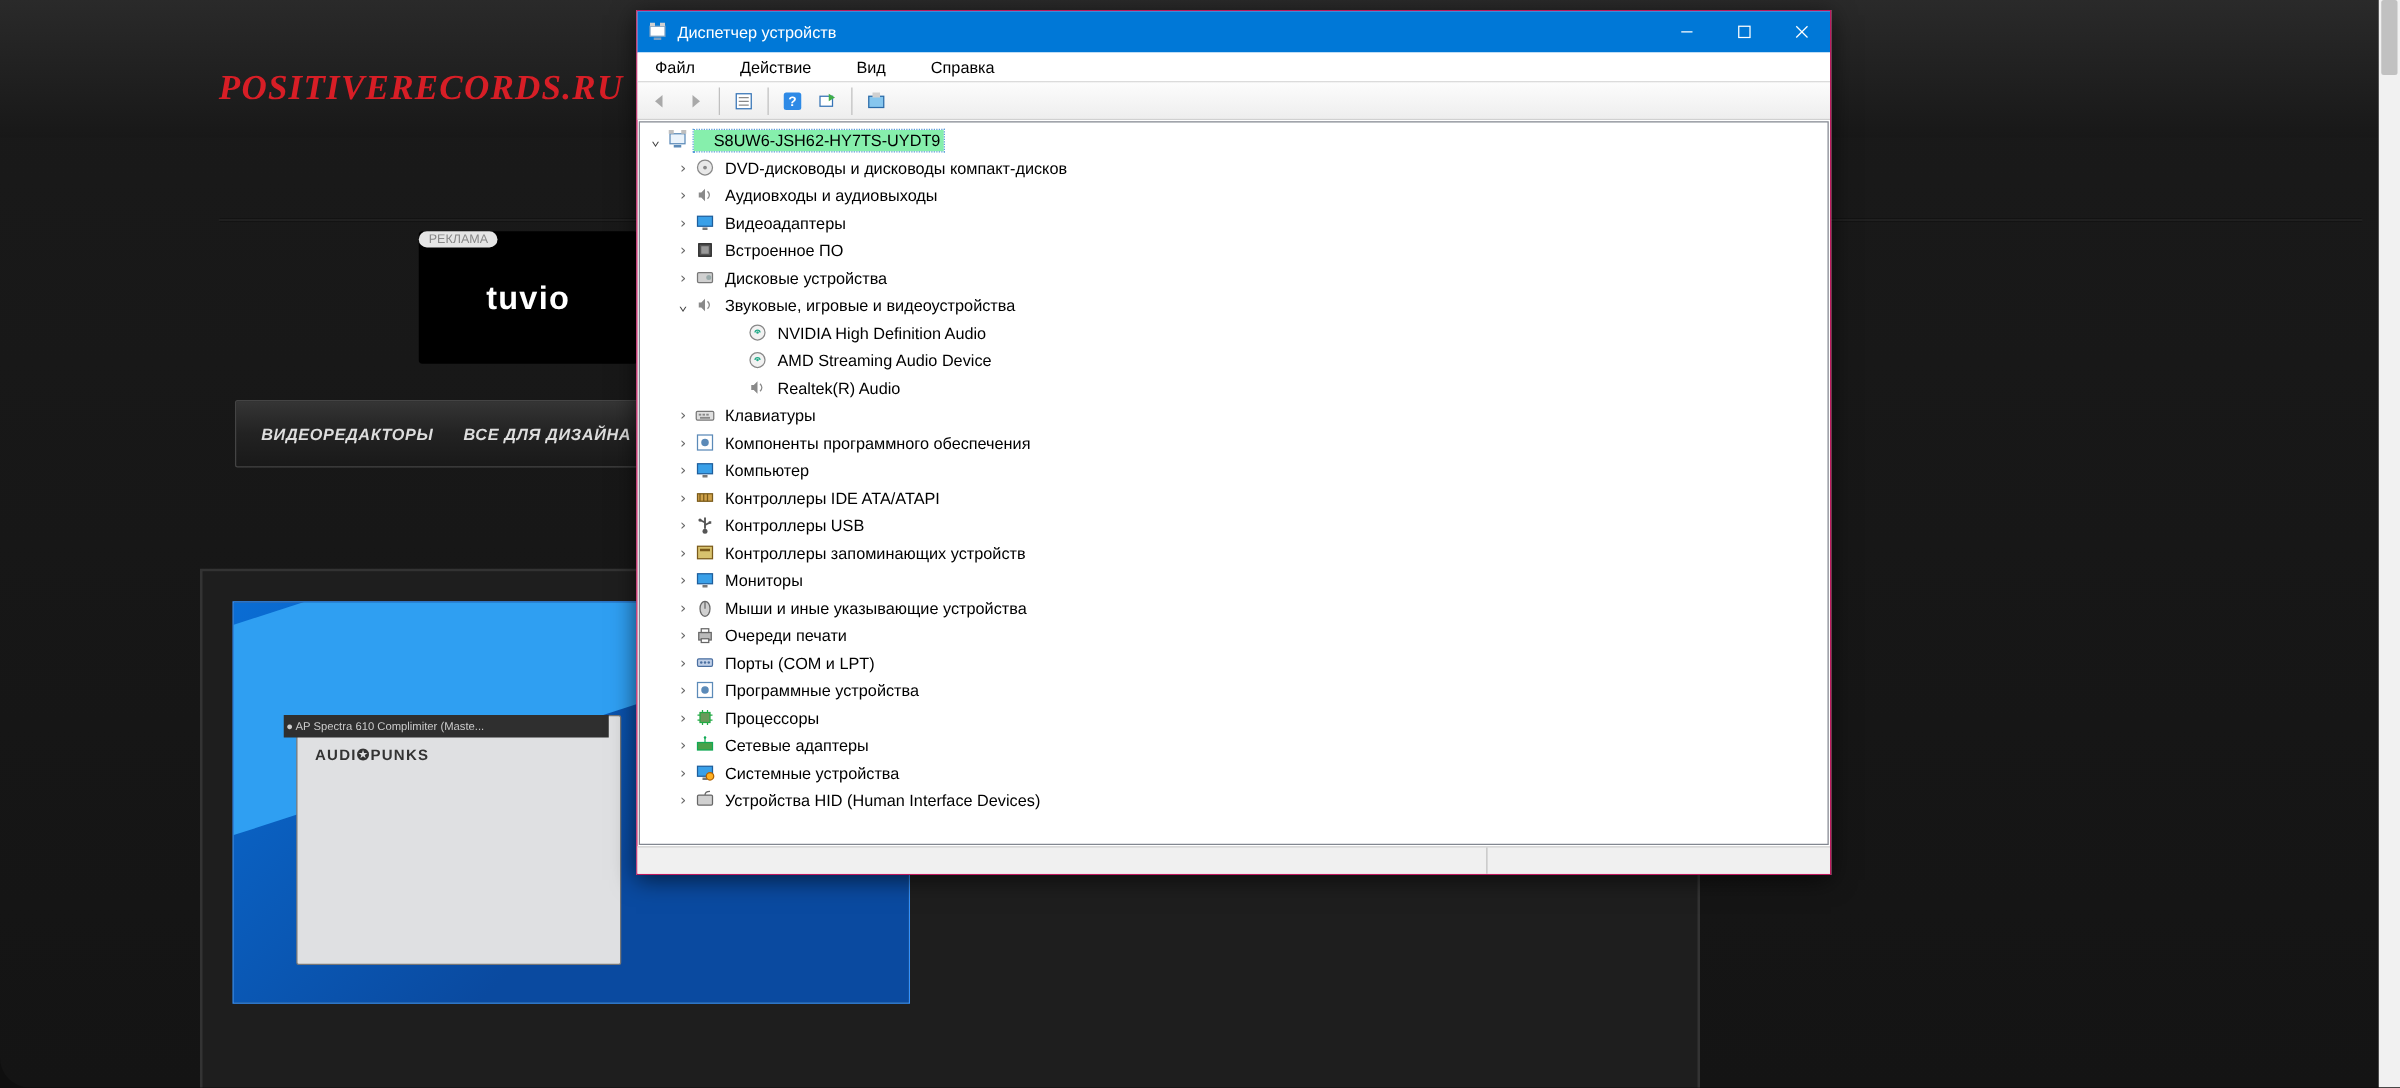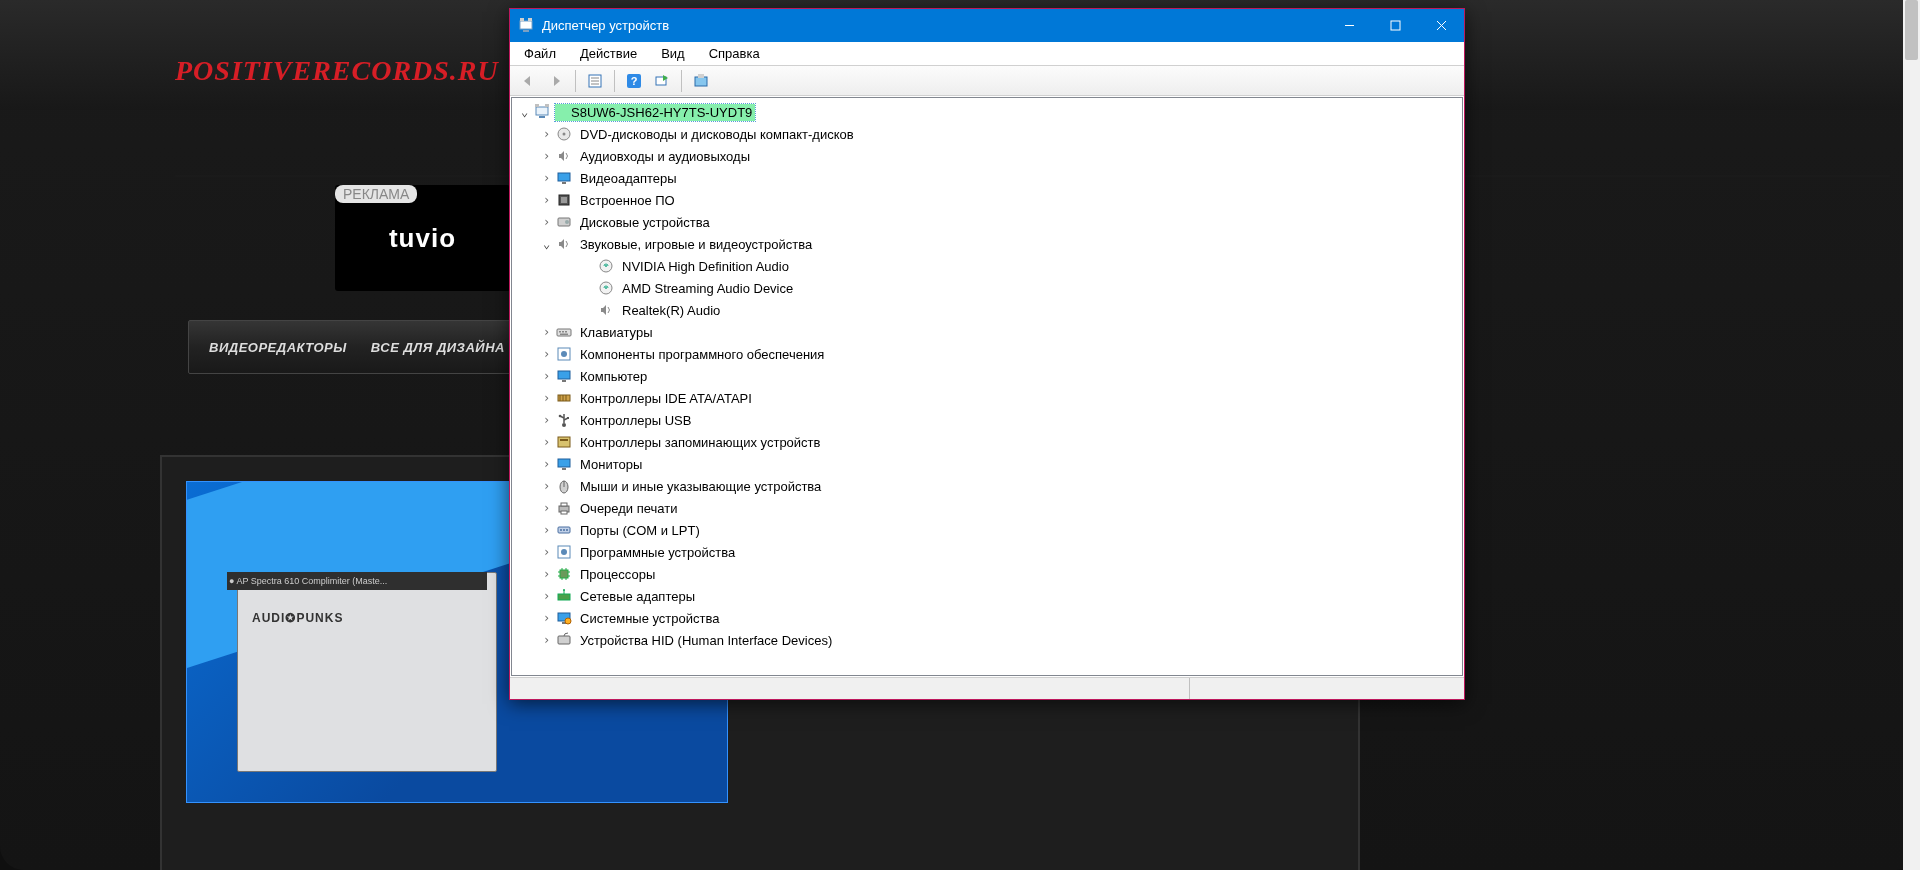--- a/index.html
+++ b/index.html
@@ -4,43 +4,43 @@
 <style>
   *{box-sizing:border-box;margin:0;padding:0;}
   html,body{width:1920px;height:870px;overflow:hidden;font-family:"Segoe UI",Tahoma,Verdana,sans-serif;}
   body{background:#0f0f0f;position:relative;}
   
   .bg-page{position:absolute;inset:0;background:linear-gradient(#1a1a1a,#141414);border-radius:24px;}
   .bg-gradient{position:absolute;left:0;right:0;top:0;height:110px;background:linear-gradient(#2a2a2a,#181818);}
   .site-logo{position:absolute;left:175px;top:55px;font-size:28px;font-weight:bold;font-style:italic;color:#d71e26;font-family:"Times New Roman",serif;letter-spacing:1px;}
   .extra-line{position:absolute;left:175px;right:30px;top:175px;height:2px;background:linear-gradient(#000,#353535 50%,#000 100%);border-radius:1px;}
   .ad-block{position:absolute;left:335px;top:185px;width:175px;height:106px;background:#000;border-radius:3px;display:flex;align-items:center;justify-content:center;}
-  .ad-tag{position:absolute;left:335px;top:185px;font-size:14px;color:#888;background:#e5e5e5;border-radius:8px;padding:1px 8px;}
+  .ad-tag{position:absolute;left:335px;top:185px;font-size:10px;color:#888;background:#e5e5e5;border-radius:8px;padding:1px 8px;}
   .ad-logo{color:#fff;font-size:26px;font-weight:600;letter-spacing:1px;}
   .nav-bar{position:absolute;left:188px;top:320px;width:1150px;height:54px;background:linear-gradient(#353535,#222 50%,#191919);border:1px solid #444;border-radius:2px;display:flex;align-items:center;padding-left:20px;gap:24px;}
   .nav-item{color:#ddd;font-size:13px;font-style:italic;font-weight:bold;letter-spacing:.5px;display:flex;align-items:center;gap:5px;text-transform:uppercase;}
   .chev{font-size:10px;}
   .content-wrap{position:absolute;left:160px;top:455px;width:1200px;height:420px;border:2px solid #333;background:#1e1e1e;padding:25px;}
   .thumb{width:540px;height:320px;background:linear-gradient(135deg,#0a6dd4 0%,#0a4aa0 60%);position:relative;overflow:hidden;outline:1px solid #3392ff;}
   .thumb .shape1{position:absolute;transform:rotate(-18deg);left:-40px;top:-30px;width:400px;height:160px;background:#2f9ff2;}
   .thumb .plugin-box{position:absolute;left:50px;top:90px;width:260px;height:200px;background:#dfe0e2;border:1px solid #777;border-radius:2px;}
   .thumb .plugin-bar{position:absolute;left:40px;top:90px;width:260px;height:18px;background:#2f2f2f;color:#ccc;font-size:9px;display:flex;align-items:center;padding:0 2px;}
-  .thumb .brand{position:absolute;left:65px;top:129px;font-size:12px;color:#333;font-weight:bold;letter-spacing:1px;}
+  .thumb .brand{position:absolute;left:65px;top:115px;font-size:12px;color:#333;font-weight:bold;letter-spacing:1px;}
   .thumb .bigtxt{position:absolute;right:-30px;top:95px;font-size:78px;font-weight:900;color:#ffd324;-webkit-text-stroke:4px #000;font-style:italic;}
   
   .browser-scroll{position:absolute;right:0;top:0;width:17px;height:100%;background:#f1f1f1;}
   .browser-thumb{position:absolute;left:2px;top:0;width:13px;height:60px;background:#c1c1c1;border-radius:2px;}
   
   .dm-window{position:absolute;left:509px;top:8px;width:956px;height:692px;background:#fff;box-shadow:0 4px 18px rgba(0,0,0,.6);border:1px solid #be185d;display:flex;flex-direction:column;}
   .dm-titlebar{height:33px;background:#0078d7;color:#fff;display:flex;align-items:center;padding:0 0 0 8px;font-size:13px;}
   .dm-titlebar .ico{width:16px;height:16px;margin-right:8px;display:inline-flex;}
   .dm-titlebar .tspan{flex:1;}
   .winctl{display:flex;height:100%;}
   .winctl div{width:46px;height:100%;display:flex;align-items:center;justify-content:center;color:#fff;}
-  .menu-bar{height:24px;border-bottom:1px solid #d0d0d0;display:flex;align-items:center;padding:0 6px;gap:8px;font-size:13px;color:#000;background:#fff;}
+  .menu-bar{height:24px;border-bottom:1px solid #d0d0d0;display:flex;align-items:center;padding:0 6px;gap:20px;font-size:13px;color:#000;background:#fff;}
   .menu-item{padding:2px 8px;}
   .tool-bar{height:30px;border-bottom:1px solid #d0d0d0;background:linear-gradient(#fcfcfc,#eee);display:flex;align-items:center;padding:0 6px;gap:4px;}
   .tbtn{width:24px;height:24px;border:1px solid transparent;display:flex;align-items:center;justify-content:center;border-radius:2px;}
   .tbtn.disabled{opacity:.5;}
   .tsep{width:1px;height:22px;background:#c0c0c0;margin:0 3px;}
   .tree-area{flex:1;overflow:auto;background:#fff;padding:3px 0 3px 3px;color:#000;border:1px solid #828790;margin:1px;}
   .node{display:flex;align-items:center;height:22px;font-size:13px;white-space:nowrap;}
   .expander{width:15px;text-align:center;color:#6a6a6a;font-size:12px;line-height:1;cursor:default;font-family:Consolas,monospace;}
   .expander.open{color:#404040;}
   .dev-icon{width:18px;height:18px;margin:0 4px 0 1px;display:inline-flex;align-items:center;justify-content:center;flex-shrink:0;}

